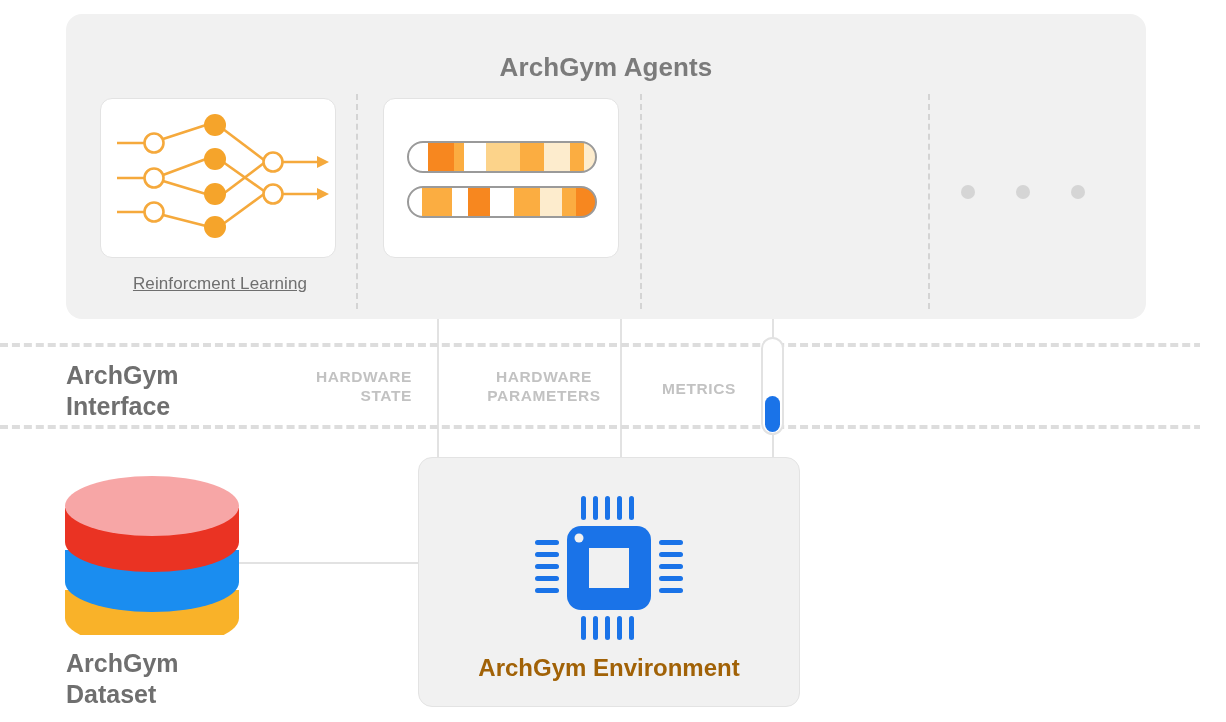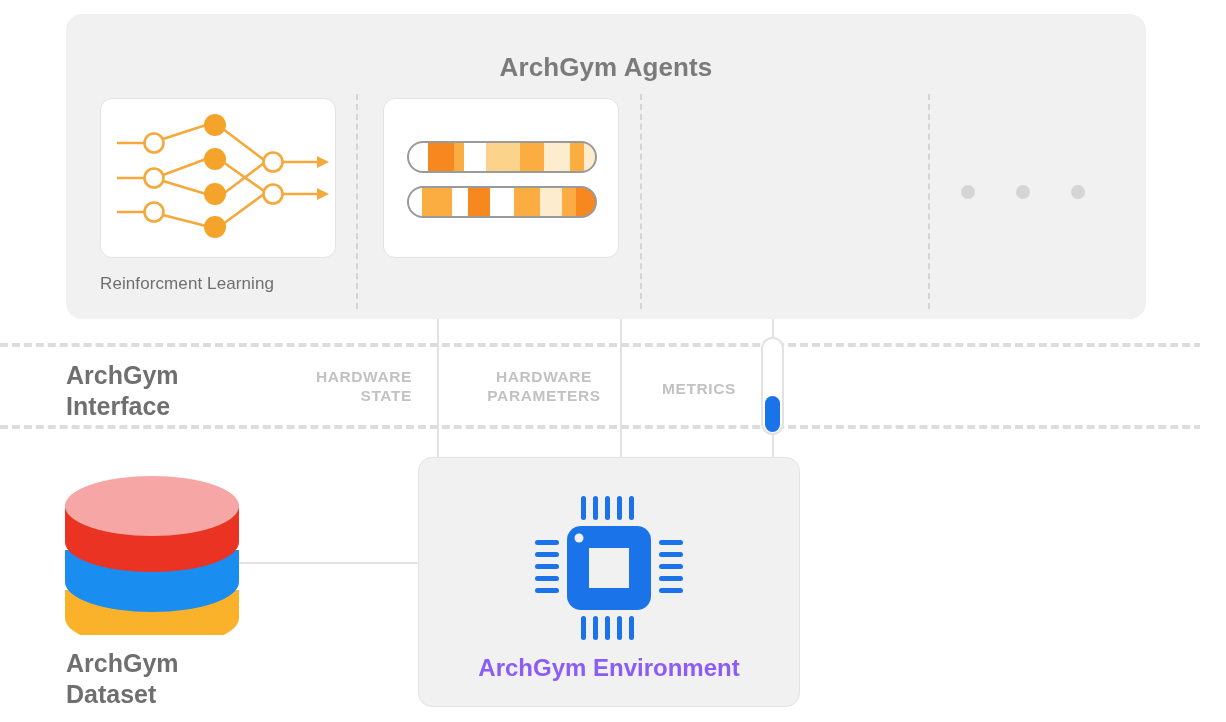--- a/index.html
+++ b/index.html
@@ -42,25 +42,26 @@
     position:relative;
     width:236px; height:160px;
     background:#ffffff;
     border:1px solid #e3e3e3;
     border-radius:12px;
     box-sizing:border-box;
     overflow:hidden;
   }
   .agent-label{
     margin-top:16px;
-    text-align:left;
+    text-align:center;
     font-size:17px;
     color:#6f6f6f;
     letter-spacing:0.1px;
     white-space:nowrap;
+    text-decoration:underline;
   }
 
   
   .agent-sep{
     position:absolute;
     top:80px;
     width:0;
     height:215px;
     border-left:2px dashed #d4d4d4;
   }
@@ -142,21 +143,21 @@
     border:1px solid #e3e3e3;
     border-radius:14px;
     box-sizing:border-box;
   }
   .env-label{
     position:absolute;
     left:0;right:0;bottom:24px;
     text-align:center;
     font-size:24px;
     font-weight:700;
-    color:#8b5cf6;
+    color:#a16207;
   }
   .env-icon{
     position:absolute;
     left:50%; top:30px;
     transform:translateX(-50%);
   }
 
   
   .dataset-icon{position:absolute;left:57px;top:470px;}
   .dataset-label{

